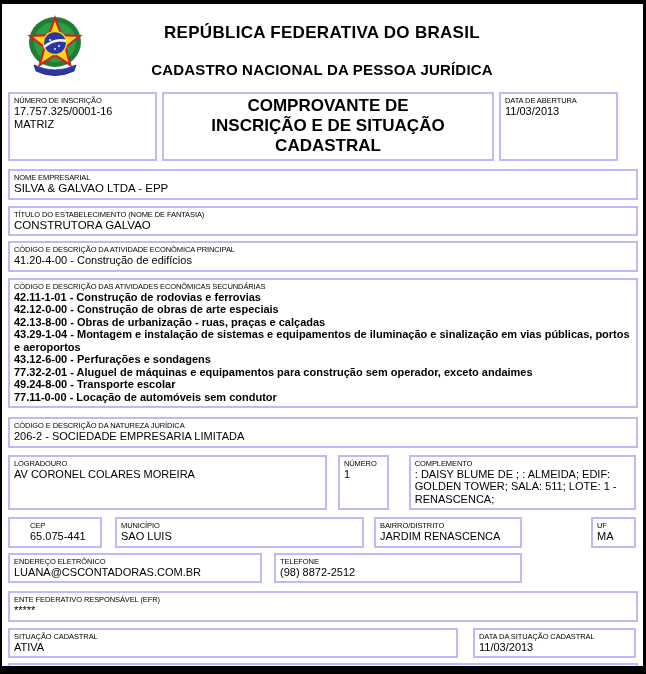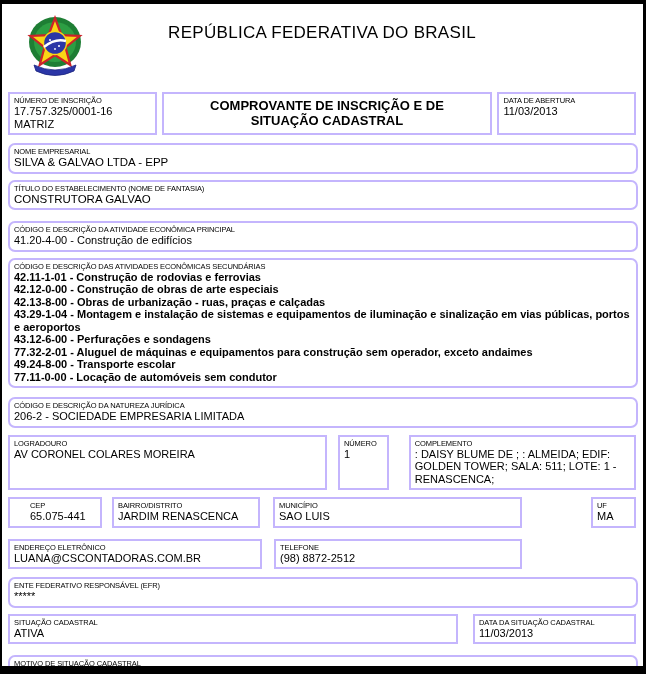--- a/index.html
+++ b/index.html
@@ -5,35 +5,35 @@
   * { margin:0; padding:0; box-sizing:border-box; }
   html,body { background:#fff; }
   body { font-family:"Liberation Sans", sans-serif; color:#000; }
   .doc {
     position:relative; width:646px; height:674px; background:#fff;
     border:3px solid #000; border-top-width:4px; border-bottom-width:8px; border-left-width:2px;
     padding:6px 7px 0 6px; overflow:hidden;
   }
   .header { position:relative; height:76px; margin-bottom:6px; }
   .emblem { position:absolute; left:14px; top:4px; }
-  .t1 { text-align:center; font-size:17px; font-weight:normal; padding-top:13px; letter-spacing:.3px; }
+  .t1 { text-align:center; font-size:17px; font-weight:bold; padding-top:13px; letter-spacing:.3px; }
   .t2 { text-align:center; font-size:15px; font-weight:bold; padding-top:18px; letter-spacing:.2px; }
   .row { display:flex; align-items:stretch; }
   .box { border:2px solid #c4b5fd; padding:2px 4px 3px; background:#fff; }
   .lbl { font-size:7.5px; line-height:9px; letter-spacing:-0.1px; white-space:nowrap; overflow:hidden; }
   .val { font-size:11px; font-weight:normal; line-height:12.5px; min-height:12px; }
   .val.lg { font-size:11.5px; }
   
   .r1 { margin-bottom:8px; }
   .b-insc { width:149px; }
   .b-comp { width:332px; margin-left:5px; display:flex; align-items:center; justify-content:center; text-align:center; }
-  .b-comp .doc-title { font-size:13px; font-weight:bold; line-height:15px; max-width:250px; }
-  .b-abert { width:139px; margin-left:5px; }
-  .full { width:630px;border-radius:7px; }
-  .mb5 { margin-bottom:11px; } .mb6 { margin-bottom:6px; } .mb7 { margin-bottom:7px; }
+  .b-comp .doc-title { font-size:17px; font-weight:bold; line-height:20px; max-width:250px; }
+  .b-abert { width:119px; margin-left:5px; }
+  .full { width:630px; }
+  .mb5 { margin-bottom:5px; } .mb6 { margin-bottom:6px; } .mb7 { margin-bottom:7px; }
   .mb8 { margin-bottom:8px; } .mb9 { margin-bottom:9px; }
   .sec-item { font-size:11px; font-weight:bold; line-height:12.5px; }
   
   .b-lograd { width:320px; }
   .b-num { width:51px; margin-left:11px; }
   .b-compl { width:228px; margin-left:20px; }
   
   .b-cep { width:94px;padding-left:20px; }
   .b-bairro { width:148px; margin-left:10px; }
   .b-munic { width:249px; margin-left:13px; }
@@ -60,20 +60,21 @@
         <polygon points="33,4 39.5,21.1 57.7,22 43.5,33.4 48.3,51 33,41 17.7,51 22.5,33.4 8.3,22 26.5,21.1" fill="#f9d616" stroke="#cc2229" stroke-width="2.2"></polygon>
         <circle cx="33" cy="29" r="11.5" fill="#2b36a7" stroke="#f9d616" stroke-width="1.4"></circle>
         <path d="M22,33 Q33,24 44,27" stroke="#ffffff" stroke-width="2.4" fill="none"></path>
         <circle cx="28" cy="26" r="1" fill="#ffffff"></circle>
         <circle cx="37" cy="32" r="1" fill="#ffffff"></circle>
         <circle cx="33" cy="35" r="0.9" fill="#ffffff"></circle>
         <path d="M12,51 Q33,61 54,51 L52,57 Q33,66 14,57 Z" fill="#2b36a7" stroke="#1a237e" stroke-width="0.8"></path>
       </svg>
     </span>
     <div class="t1">REPÚBLICA FEDERATIVA DO BRASIL</div>
+    <div class="t2">CADASTRO NACIONAL DA PESSOA JURÍDICA</div>
   </div>
 
   <div class="row r1">
     <div class="box b-insc">
       <div class="lbl">NÚMERO DE INSCRIÇÃO</div>
       <div class="val">17.757.325/0001-16</div>
       <div class="val">MATRIZ</div>
     </div>
     <div class="box b-comp">
       <div class="doc-title">COMPROVANTE DE INSCRIÇÃO E DE SITUAÇÃO CADASTRAL</div>
@@ -129,27 +130,27 @@
       <div class="lbl">COMPLEMENTO</div>
       <div class="val">: DAISY BLUME DE ; : ALMEIDA; EDIF: GOLDEN TOWER; SALA: 511; LOTE: 1 - RENASCENCA;</div>
     </div>
   </div>
 
   <div class="row mb5">
     <div class="box b-cep">
       <div class="lbl">CEP</div>
       <div class="val">65.075-441</div>
     </div>
+    <div class="box b-munic">
+      <div class="lbl">MUNICÍPIO</div>
+      <div class="val">SAO LUIS</div>
+    </div>
     <div class="box b-bairro">
       <div class="lbl">BAIRRO/DISTRITO</div>
       <div class="val">JARDIM RENASCENCA</div>
-    </div>
-    <div class="box b-munic">
-      <div class="lbl">MUNICÍPIO</div>
-      <div class="val">SAO LUIS</div>
     </div>
     <div class="box b-uf">
       <div class="lbl">UF</div>
       <div class="val">MA</div>
     </div>
   </div>
 
   <div class="row mb8">
     <div class="box b-email">
       <div class="lbl">ENDEREÇO ELETRÔNICO</div>

